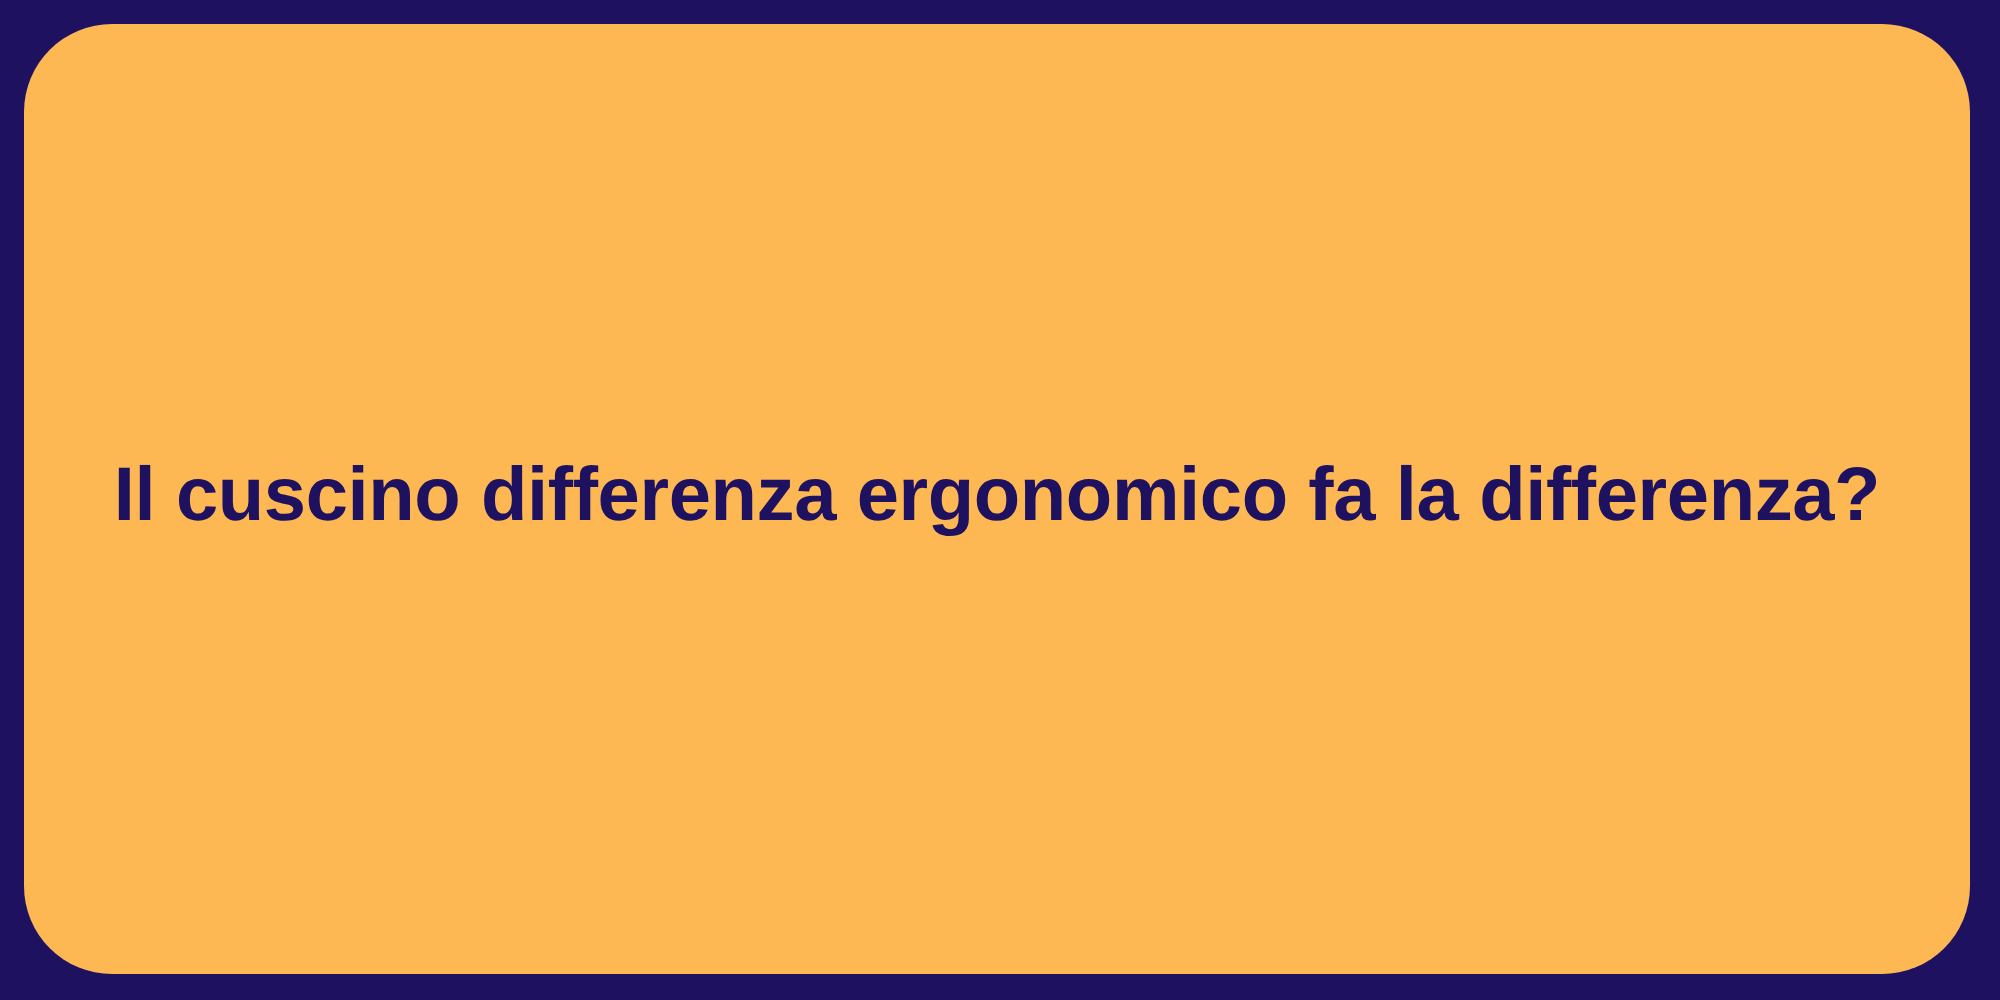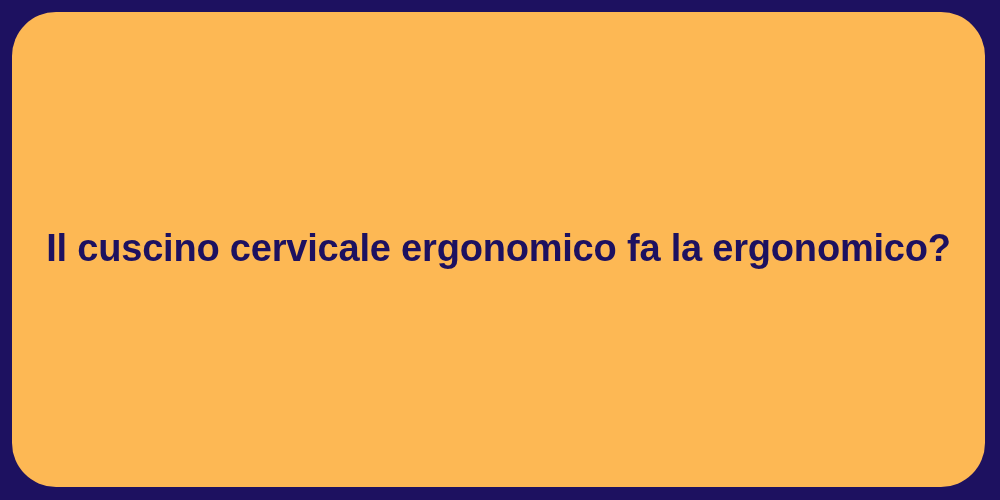--- a/index.html
+++ b/index.html
@@ -60,16 +60,16 @@
     text-align: center;
     white-space: nowrap;
   }
 </style>
 </head>
 <body>
 
 <div class="banner">
   <div class="card">
     <div class="headline-wrap">
-      <h1 class="headline">Il cuscino cervicale ergonomico fa la ergonomico?</h1>
+      <h1 class="headline">Il cuscino differenza ergonomico fa la differenza?</h1>
     </div>
   </div>
 </div>
 
 </body></html>

